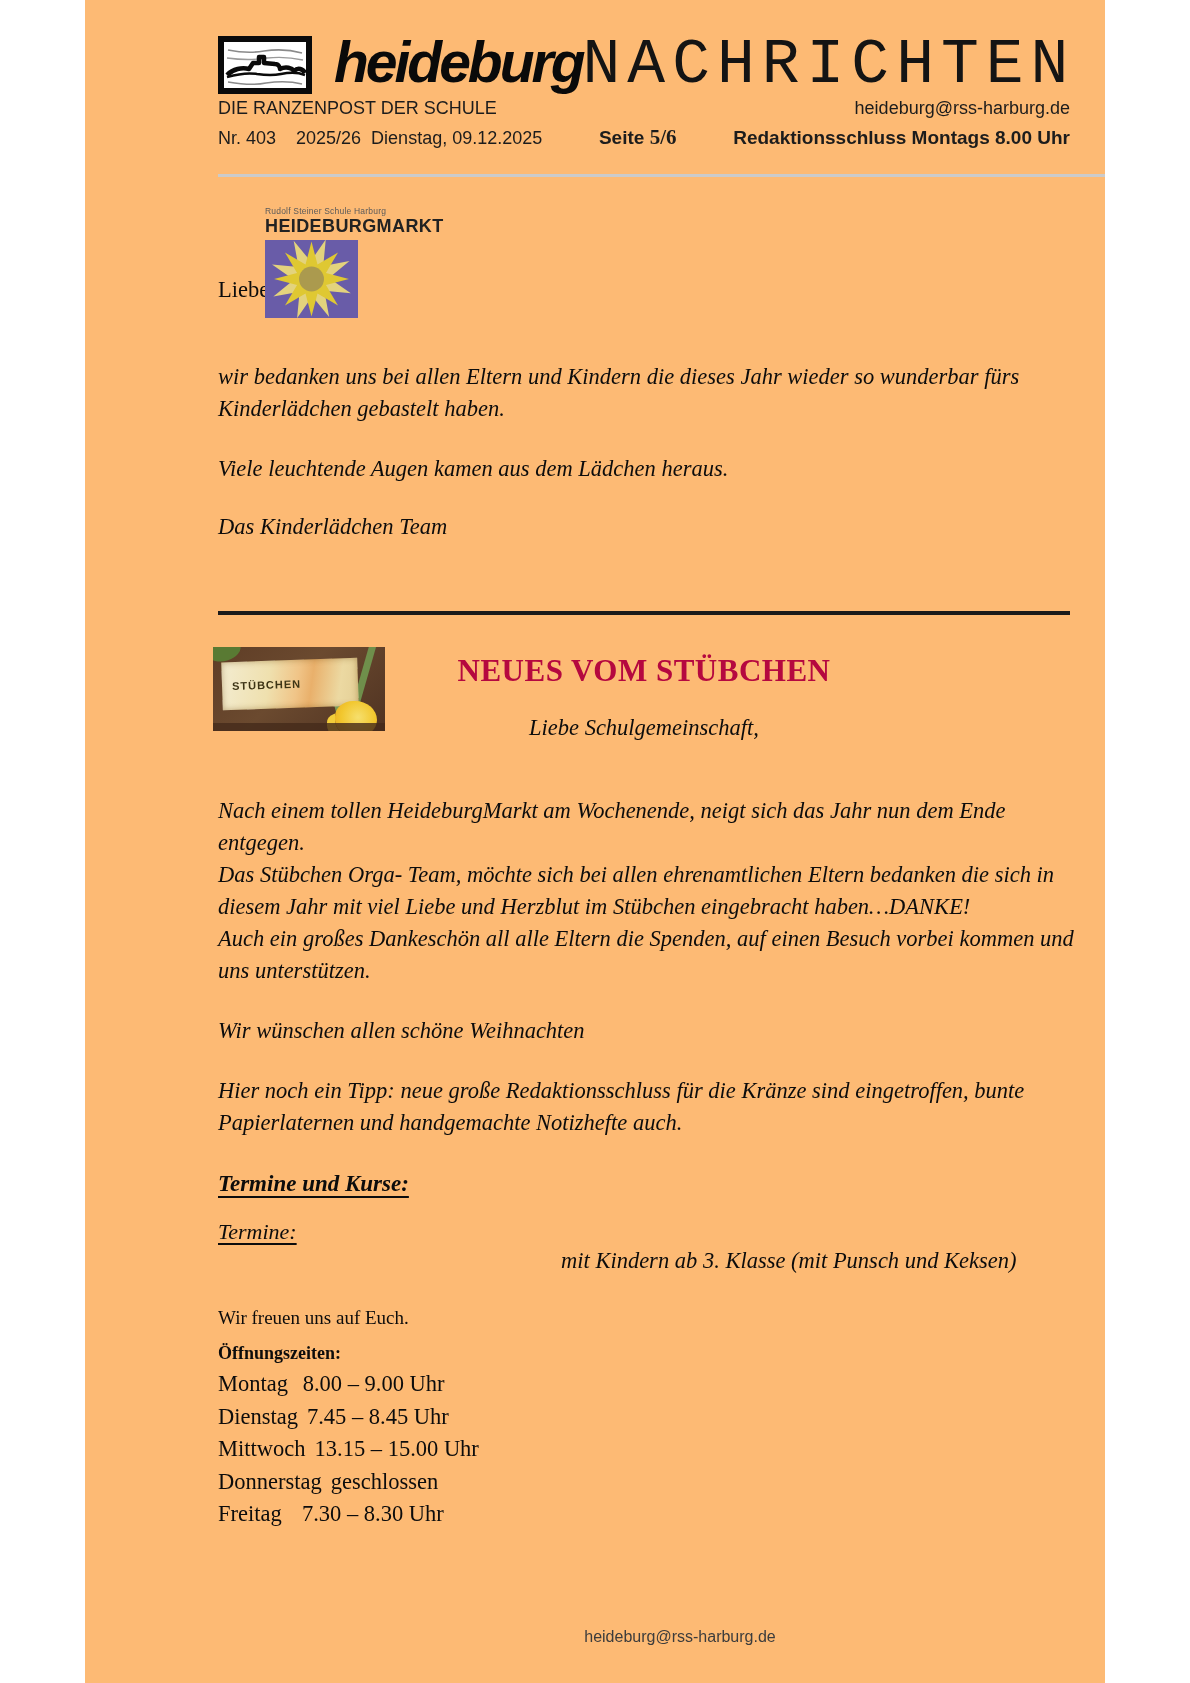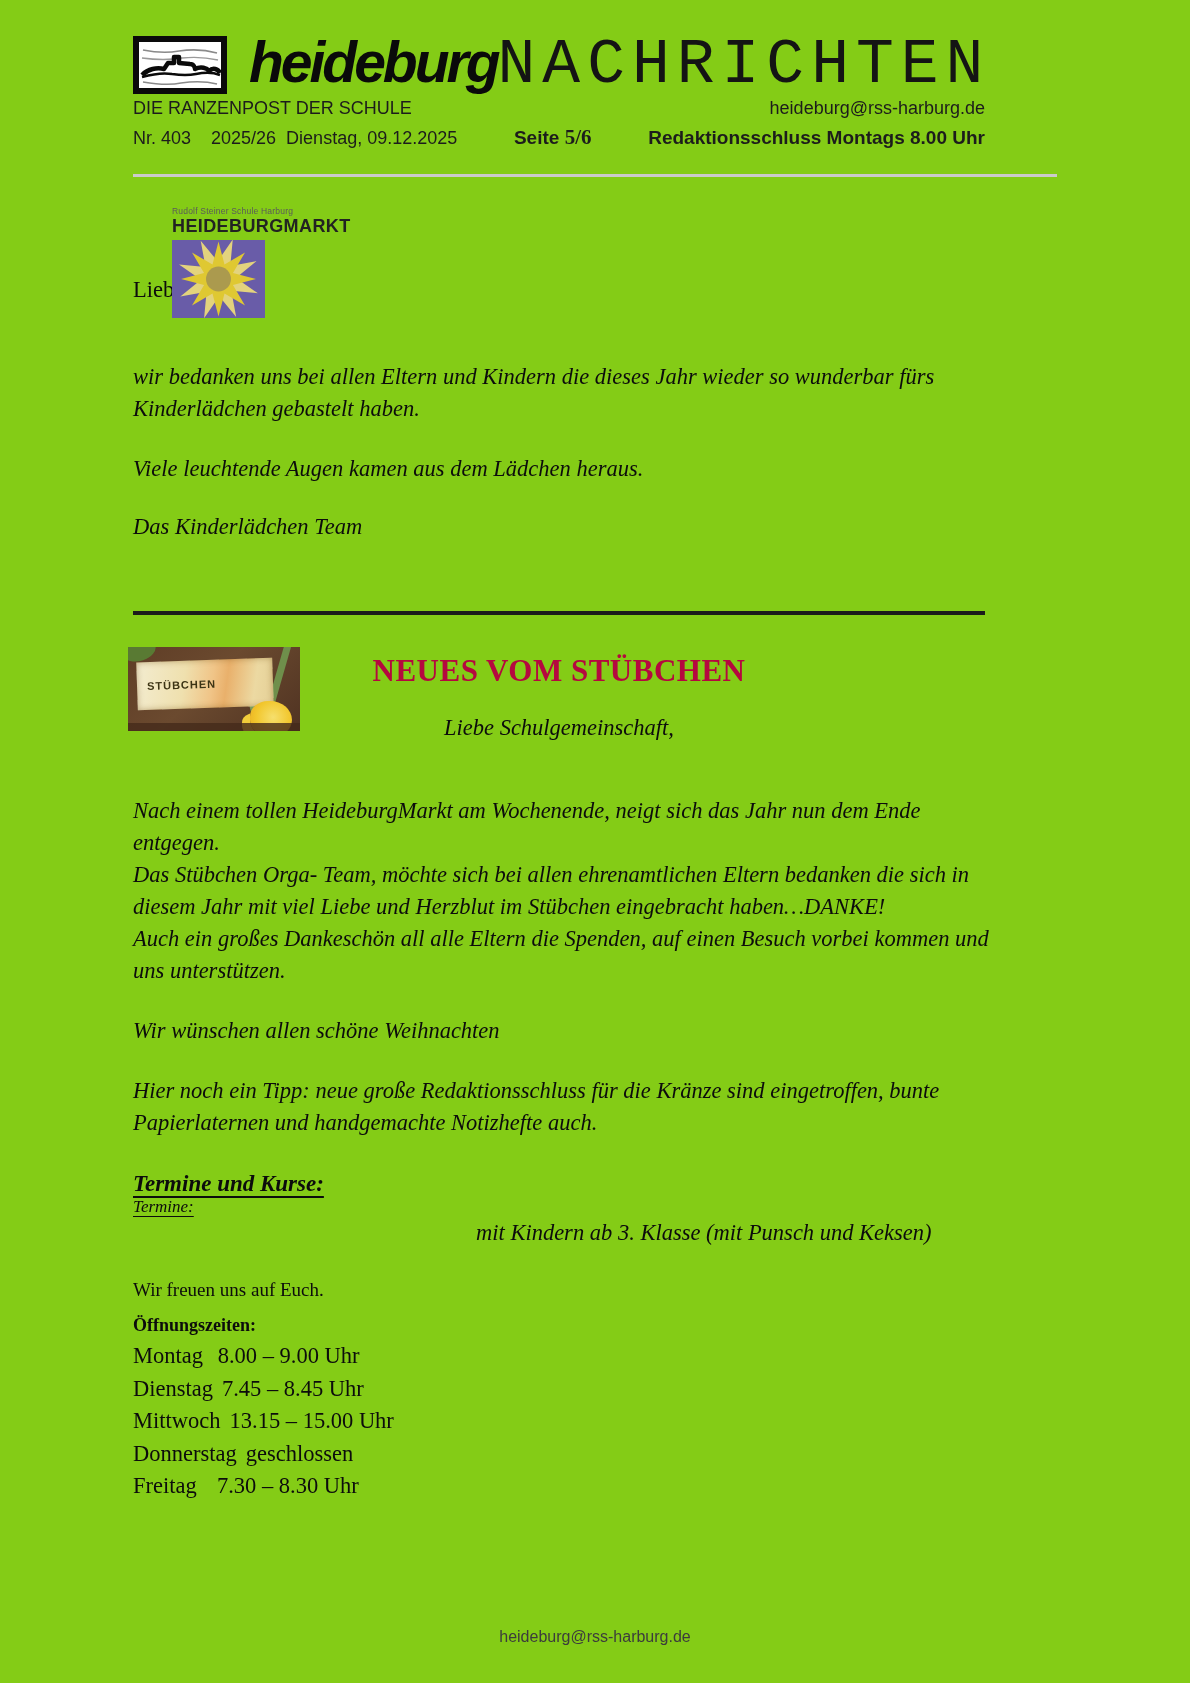--- a/index.html
+++ b/index.html
@@ -1,21 +1,21 @@
 <!DOCTYPE html>
 <html lang="de"><head>
 <meta charset="utf-8">
 <style>
   * { margin:0; padding:0; box-sizing:border-box; }
   html,body { background:#ffffff; }
   .page {
     position:relative;
-    width:1190px; height:1683px;
+    width:1020px; height:1683px;
     margin:0 auto;
-    background:#84cc16;
+    background:#fdba74;
     overflow:hidden;
     font-family:"Liberation Serif", serif;
     color:#0c0c0c;
   }
 
   
   .header { padding:34px 0 0 133px; font-family:"Liberation Sans", sans-serif; }
   .masthead-row { display:flex; align-items:center; height:62px; }
   .masthead-sketch { width:94px; height:58px; flex:0 0 auto; }
   .masthead-title { margin-left:22px; white-space:nowrap; display:flex; align-items:baseline; }
@@ -31,21 +31,21 @@
   .header-row { width:852px; display:flex; justify-content:space-between; align-items:baseline; }
   .header-row.sub { margin-top:2px; font-size:18px; color:#1c1c1c; }
   .header-row.issue { margin-top:6px; font-size:18px; color:#1c1c1c; }
   .pre { white-space:pre; }
   .page-indicator { font-weight:700; font-size:19px; }
   .page-indicator .page-num { font-family:"Liberation Serif", serif; font-weight:700; font-size:21px; }
   .deadline { font-weight:700; font-size:19px; }
   .header-rule { margin-top:24px; width:924px; height:3px; background:#cbcbcb; }
 
   
-  .marktlogo { position:absolute; left:140px; top:206px; width:110px; font-family:"Liberation Sans", sans-serif;padding-left:32px; }
+  .marktlogo { position:absolute; left:148px; top:206px; width:110px; font-family:"Liberation Sans", sans-serif;padding-left:32px; }
   .marktlogo .school { font-size:8.5px; color:#5a5a5a; letter-spacing:0.2px; white-space:nowrap; }
   .marktlogo .market { font-size:18px; font-weight:700; color:#222; letter-spacing:0.4px; white-space:nowrap; }
   .marktlogo .purple-box { margin-top:3px; width:93px; height:78px; background:#695ca8; overflow:hidden; }
   .purple-box svg { width:100%; height:100%; }
 
   .stuebchen-photo {
     position:absolute; left:128px; top:647px; width:172px; height:84px;
     background:linear-gradient(135deg,#5f3d26 0%, #6b4a2f 45%, #503322 100%);
     overflow:hidden;
   }
@@ -100,21 +100,21 @@
   .salutation2 { margin-top:26px; text-align:center; width:852px; font-style:italic; font-size:22.5px; }
   .para3 { margin-top:54px; width:870px; }
   .para4 { margin-top:28px; width:852px; }
   .para5 { margin-top:28px; width:870px; }
 
   .termine-heading {
     margin-top:32px; font-weight:700; font-style:italic; font-size:23px;
     text-decoration:underline; text-decoration-thickness:2px; text-underline-offset:5px;
   }
   .termine-label {
-    font-style:italic; font-size:17px;
+    margin-top:22px; font-style:italic; font-size:22px;
     text-decoration:underline; text-underline-offset:4px;
   }
   .event-row { margin-top:6px; display:flex; font-style:italic; font-size:22.5px; line-height:32px; }
   .event-marker { width:85px; flex:0 0 auto; }
   .event-datetime { width:258px; flex:0 0 auto; }
   .event-desc-bold { font-weight:700; }
   .event-line2 { margin-left:343px; font-style:italic; font-size:22.5px; line-height:32px; }
 
   .closing { margin-top:30px; font-size:19px; }
   .hours-heading { margin-top:14px; font-weight:700; font-size:18px; }

